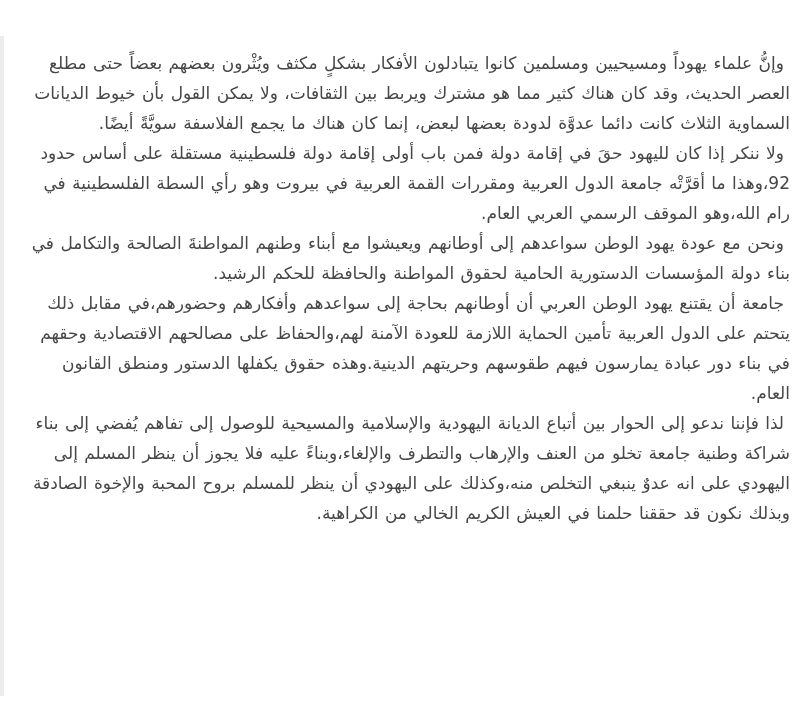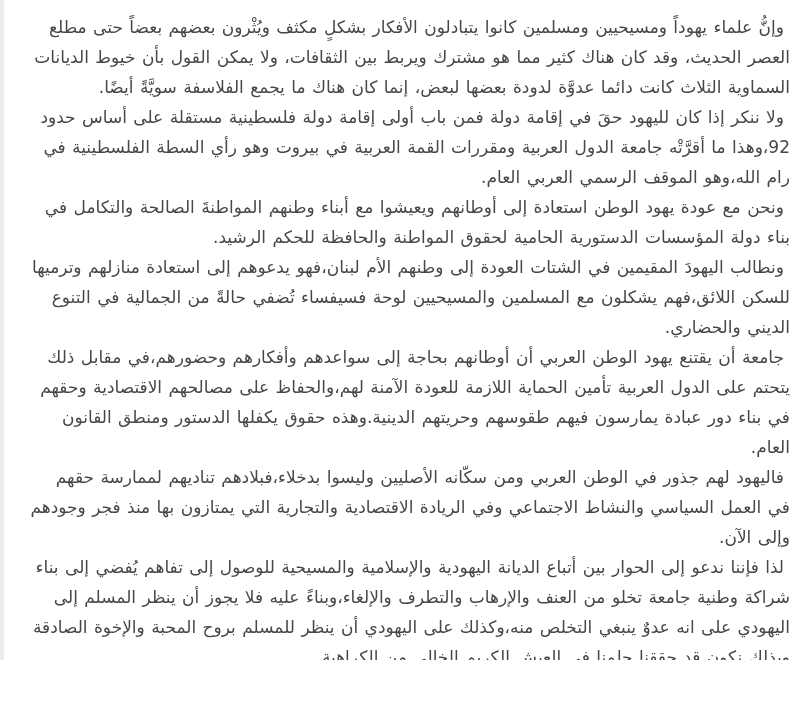--- a/index.html
+++ b/index.html
@@ -6,20 +6,21 @@
       margin: 0;
       padding: 0;
       background: #ffffff;
     }
     .page {
       position: relative;
       width: 800px;
       height: 660px;
       background: var(--page-bg, #ffffff);
       overflow: hidden;
+      margin-top: 36px;
     }
     .page-edge {
       position: absolute;
       left: 0;
       top: 0;
       width: 4px;
       height: 100%;
       background: var(--edge-color, #ececec);
     }
     .content {
@@ -43,19 +44,17 @@
     }
   </style>
 </head>
 <body>
 
 <div class="page">
   <div class="page-edge"></div>
   <div class="content" dir="rtl" lang="ar">
     <p>وإنُّ علماء يهوداً ومسيحيين ومسلمين كانوا يتبادلون الأفكار بشكلٍ مكثف ويُثْرون بعضهم بعضاً حتى مطلع العصر الحديث، وقد كان هناك كثير مما هو مشترك ويربط بين الثقافات، ولا يمكن القول بأن خيوط الديانات السماوية الثلاث كانت دائما عدوَّة لدودة بعضها لبعض، إنما كان هناك ما يجمع الفلاسفة سويَّةً أيضًا.</p>
     <p>ولا ننكر إذا كان لليهود حقَ في إقامة دولة فمن باب أولى إقامة دولة فلسطينية مستقلة على أساس حدود 92،وهذا ما أقرَّتْه جامعة الدول العربية ومقررات القمة العربية في بيروت وهو رأي السطة الفلسطينية في رام الله،وهو الموقف الرسمي العربي العام.</p>
-    <p>ونحن مع عودة يهود الوطن استعادة إلى أوطانهم ويعيشوا مع أبناء وطنهم المواطنةَ الصالحة والتكامل في بناء دولة المؤسسات الدستورية الحامية لحقوق المواطنة والحافظة للحكم الرشيد.</p>
-    <p>ونطالب اليهودَ المقيمين في الشتات العودة إلى وطنهم الأم لبنان،فهو يدعوهم إلى استعادة منازلهم وترميها للسكن اللائق،فهم يشكلون مع المسلمين والمسيحيين لوحة فسيفساء تُضفي حالةً من الجمالية في التنوع الديني والحضاري.</p>
+    <p>ونحن مع عودة يهود الوطن سواعدهم إلى أوطانهم ويعيشوا مع أبناء وطنهم المواطنةَ الصالحة والتكامل في بناء دولة المؤسسات الدستورية الحامية لحقوق المواطنة والحافظة للحكم الرشيد.</p>
     <p>جامعة أن يقتنع يهود الوطن العربي أن أوطانهم بحاجة إلى سواعدهم وأفكارهم وحضورهم،في مقابل ذلك يتحتم على الدول العربية تأمين الحماية اللازمة للعودة الآمنة لهم،والحفاظ على مصالحهم الاقتصادية وحقهم في بناء دور عبادة يمارسون فيهم طقوسهم وحريتهم الدينية.وهذه حقوق يكفلها الدستور ومنطق القانون العام.</p>
-    <p>فاليهود لهم جذور في الوطن العربي ومن سكّانه الأصليين وليسوا بدخلاء،فبلادهم تناديهم لممارسة حقهم في العمل السياسي والنشاط الاجتماعي وفي الريادة الاقتصادية والتجارية التي يمتازون بها منذ فجر وجودهم وإلى الآن.</p>
     <p>لذا فإننا ندعو إلى الحوار بين أتباع الديانة اليهودية والإسلامية والمسيحية للوصول إلى تفاهم يُفضي إلى بناء شراكة وطنية جامعة تخلو من العنف والإرهاب والتطرف والإلغاء،وبناءً عليه فلا يجوز أن ينظر المسلم إلى اليهودي على انه عدوٌ ينبغي التخلص منه،وكذلك على اليهودي أن ينظر للمسلم بروح المحبة والإخوة الصادقة وبذلك نكون قد حققنا حلمنا في العيش الكريم الخالي من الكراهية.</p>
   </div>
 </div>
 
 </body></html>

